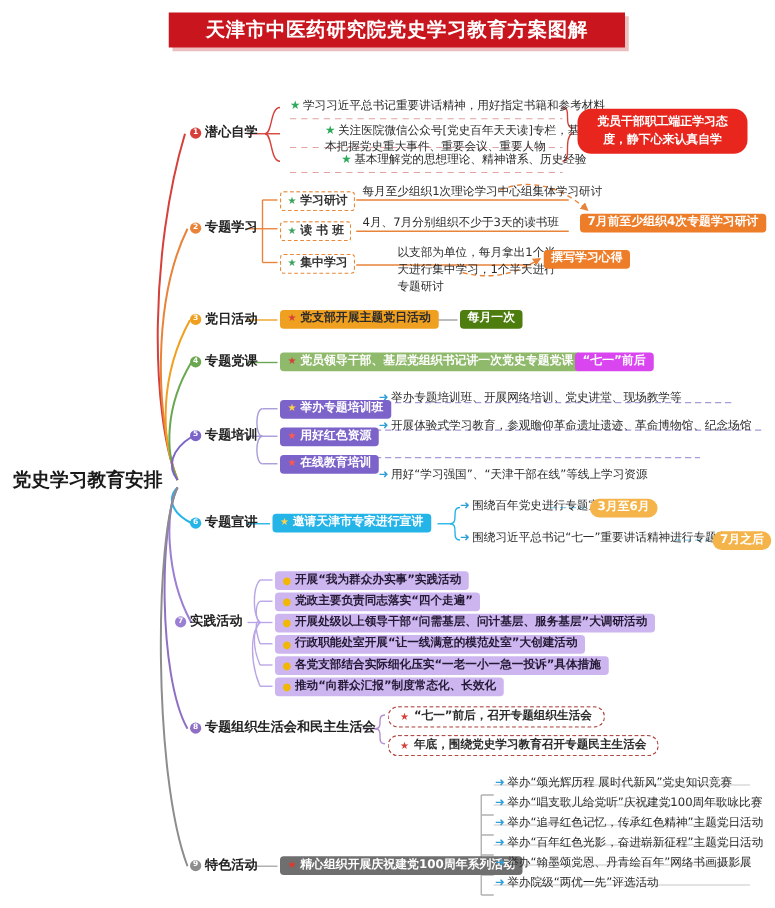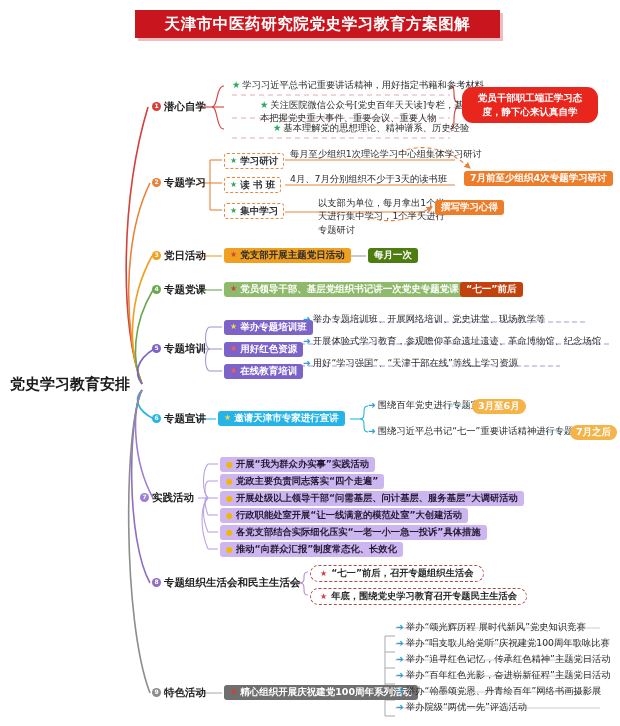--- a/index.html
+++ b/index.html
@@ -81,21 +81,21 @@
     display:inline-flex;align-items:center;gap:4px;
     border:1px dashed #b04a46;border-radius:11px;
     padding:2px 9px;font-size:9.3px;font-weight:bold;color:#2b2b2b;
     background:#fff;white-space:nowrap;
   }
   .dpill .star{color:#d6403a;font-size:8px;}
 
   
   .greychip{background:#4d7c0f;}
   .greenchip{background:#8fb96b;}
-  .lightgreenchip{background:#c2410c;}
+  .lightgreenchip{background:#d946ef;}
   .orangechip{background:#f0a020;color:#2b2b2b;}
   .orangepill{background:#ee7d2a;}
   .orangesoft{background:#f5b449;color:#fff;}
   .cyanchip{background:#25b4e8;}
   .redpill{background:#e8261d;}
   .purplechip{background:#7b63c9;}
   .darkgrey{background:#6f6f6f;}
 </style>
 </head>
 <body>
@@ -324,21 +324,21 @@
   <div class="node chip purplechip" style="left:224px;top:364px;">
     <span class="star" style="color:#ff5a4a">★</span>
       <span>在线教育培训</span>
   </div>
   <div class="node leaf" style="left:303px;top:314px;">
     <span class="mk b">➜</span><span>举办专题培训班、开展网络培训、党史讲堂、现场教学等</span>
   </div>
   <div class="node leaf" style="left:303px;top:336px;">
     <span class="mk b">➜</span><span>开展体验式学习教育，参观瞻仰革命遗址遗迹、革命博物馆、纪念场馆</span>
   </div>
-  <div class="node leaf" style="left:303px;top:358px;">
+  <div class="node leaf" style="left:303px;top:375px;">
     <span class="mk b">➜</span><span>用好“学习强国”、“天津干部在线”等线上学习资源</span>
   </div>
 
   <div class="node branch" style="left:152px;top:412px;">
     <span class="bnum" style="background:#25b4e8">6</span>
     <span>专题宣讲</span>
   </div>
   <div class="node chip cyanchip" style="left:218px;top:411px;">
     <span class="star" style="color:#ffd24a">★</span>
       <span>邀请天津市专家进行宣讲</span>

